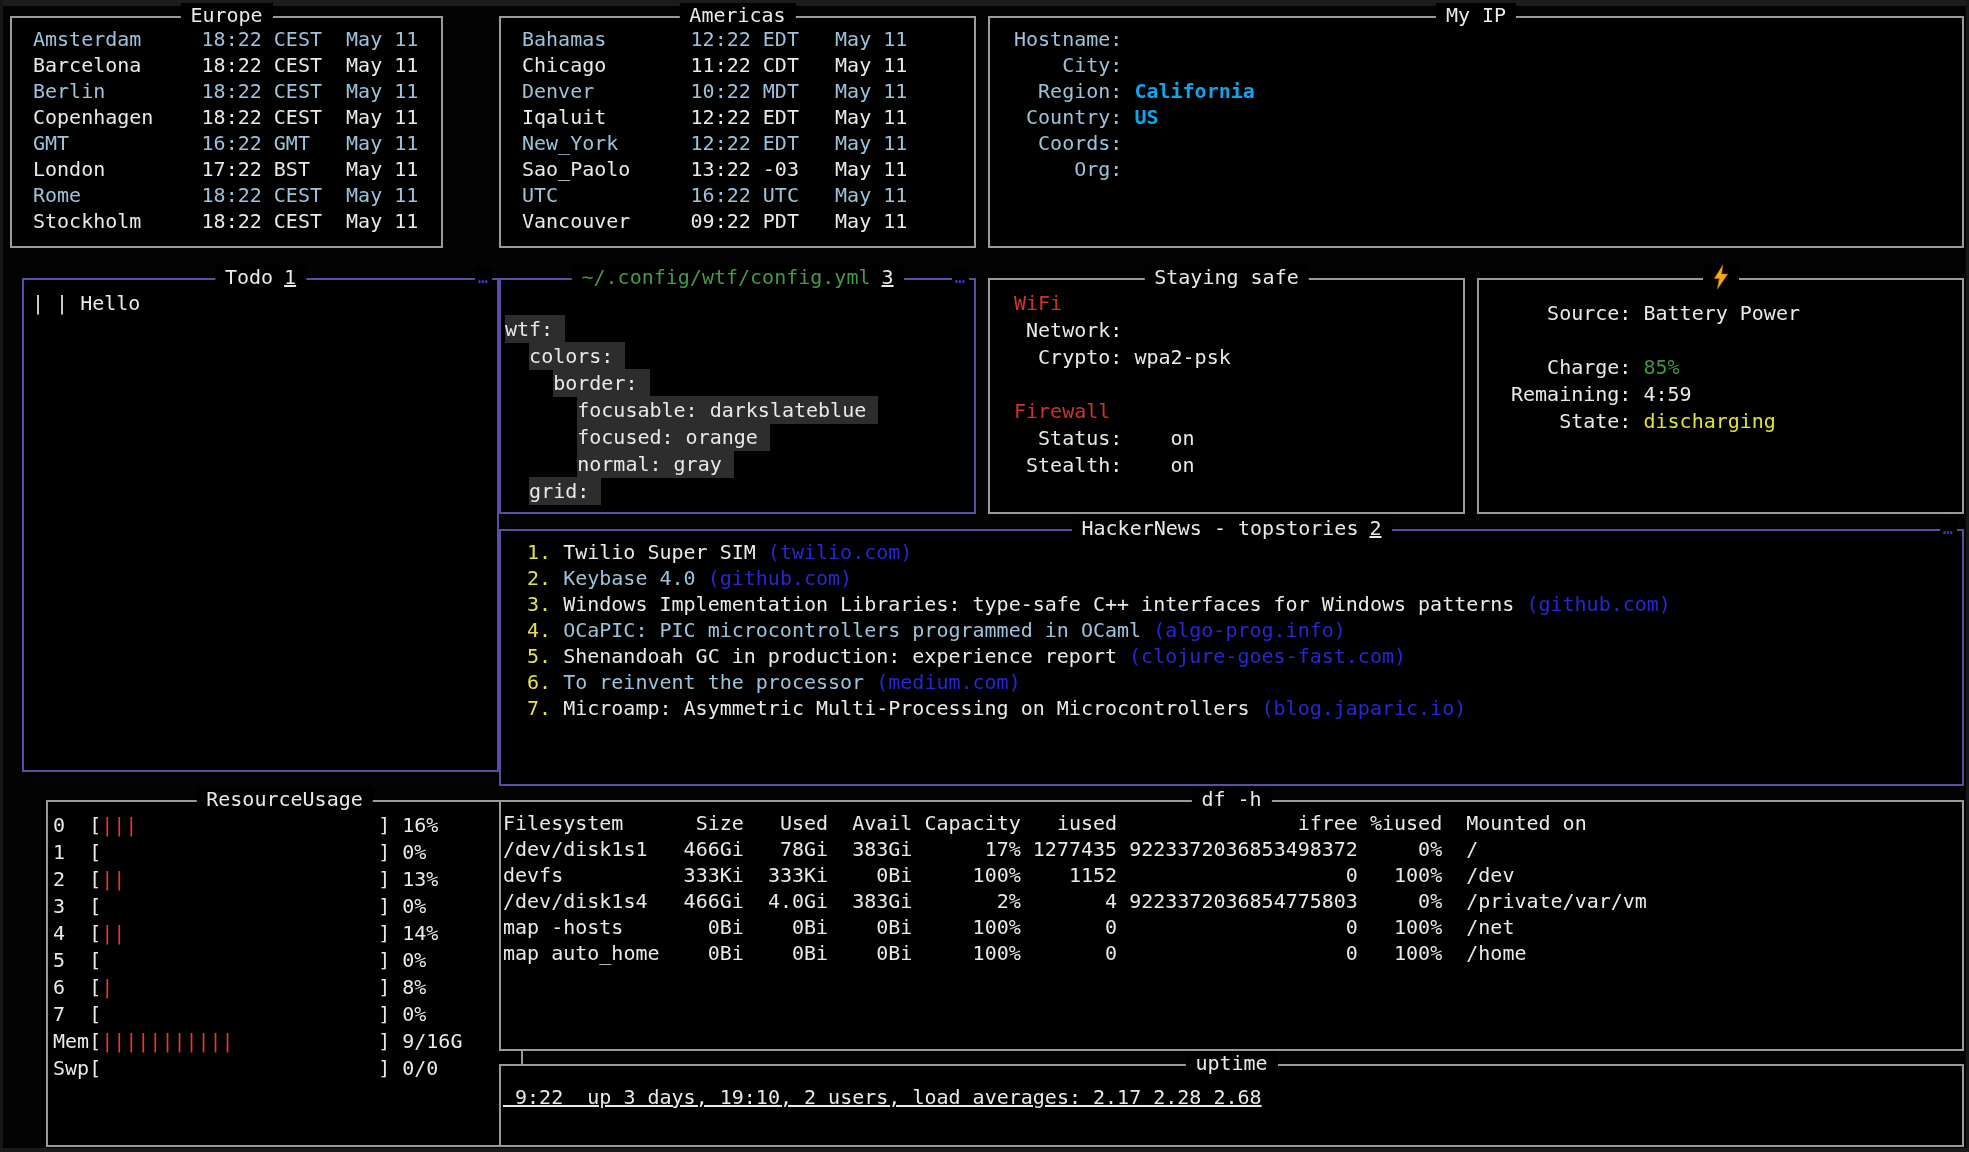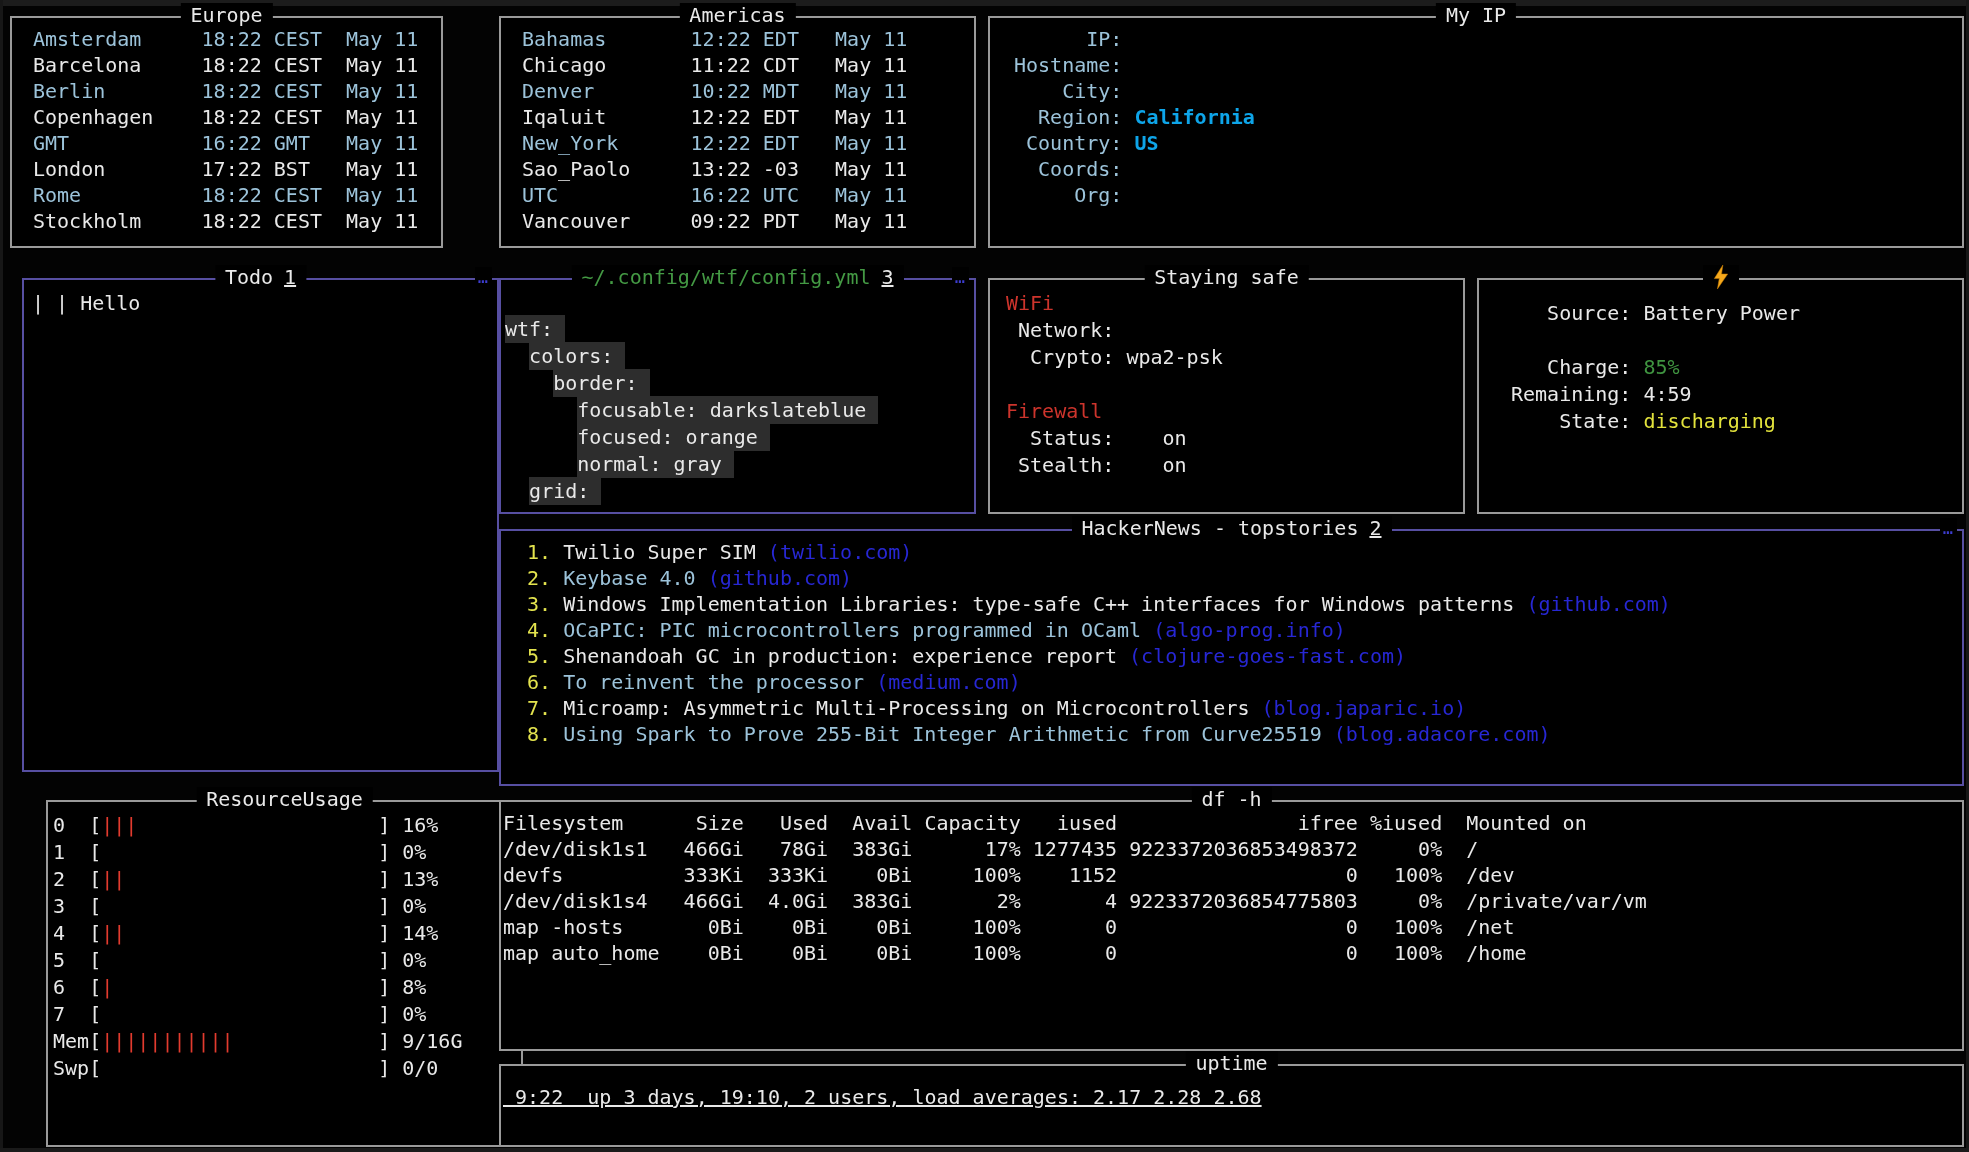--- a/index.html
+++ b/index.html
@@ -34,21 +34,21 @@
   
   .todo-content{padding:10px 0 0 8px;}
 
   
   .cfg{padding:36px 0 0 4px;}
   .cfg .row{line-height:27px;min-height:27px;}
   .cfg .hl{background:#2d2d2d;padding:2px 0;}
 
   
   .safe{padding:10px 0 0 16px;}
-  .safe .row{line-height:27px;min-height:27px;}
+  .safe .row{line-height:27px;min-height:27px;margin-left:8px;}
   .red{color:#cd342c;}
 
   
   .batt{padding:20px 0 0 32px;}
   .batt .row{line-height:27px;min-height:27px;}
   .green{color:#3f9440;}
   .yellow{color:#e2e23c;}
 
   
   .hn{padding:8px 0 0 26px;}
@@ -103,21 +103,20 @@
         <div class="row">Sao_Paolo     13:22 -03   May 11</div>
         <div class="row">UTC           16:22 UTC   May 11</div>
         <div class="row">Vancouver     09:22 PDT   May 11</div>
       </div>
   </div>
 
   <div class="panel" style="left:988px;top:16px;width:976px;height:232px;">
     <div class="panel-title"><span>My IP</span></div>
     <div class="content ipgrid">
 
-    <div class="row"><span class="lbl">      IP:</span><span class="val"></span></div>
         <div class="row"><span class="lbl">Hostname:</span><span class="val"></span></div>
         <div class="row"><span class="lbl">    City:</span><span class="val"></span></div>
         <div class="row"><span class="lbl">  Region:</span><span class="val"> California</span></div>
         <div class="row"><span class="lbl"> Country:</span><span class="val"> US</span></div>
         <div class="row"><span class="lbl">  Coords:</span><span class="val"></span></div>
         <div class="row"><span class="lbl">     Org:</span><span class="val"></span></div>
       </div>
   </div>
 
   <div class="panel slate" style="left:22px;top:278px;width:477px;height:494px;">
@@ -176,21 +175,20 @@
     <span class="more">…</span>
     <div class="content hn">
 
     <div class="row"><span class="num">1.</span><span class="t"> Twilio Super SIM</span><span class="site"> (twilio.com)</span></div>
         <div class="row"><span class="num">2.</span><span class="t"> Keybase 4.0</span><span class="site"> (github.com)</span></div>
         <div class="row"><span class="num">3.</span><span class="t"> Windows Implementation Libraries: type-safe C++ interfaces for Windows patterns</span><span class="site"> (github.com)</span></div>
         <div class="row"><span class="num">4.</span><span class="t"> OCaPIC: PIC microcontrollers programmed in OCaml</span><span class="site"> (algo-prog.info)</span></div>
         <div class="row"><span class="num">5.</span><span class="t"> Shenandoah GC in production: experience report</span><span class="site"> (clojure-goes-fast.com)</span></div>
         <div class="row"><span class="num">6.</span><span class="t"> To reinvent the processor</span><span class="site"> (medium.com)</span></div>
         <div class="row"><span class="num">7.</span><span class="t"> Microamp: Asymmetric Multi-Processing on Microcontrollers</span><span class="site"> (blog.japaric.io)</span></div>
-        <div class="row"><span class="num">8.</span><span class="t"> Using Spark to Prove 255-Bit Integer Arithmetic from Curve25519</span><span class="site"> (blog.adacore.com)</span></div>
       </div>
   </div>
 
   <div class="panel" style="left:10px;top:800px;width:477px;height:347px;margin-left:36px;">
     <div class="panel-title"><span>ResourceUsage</span></div>
     <div class="content res">
 
     <div class="row"><span>0  </span><span>[</span><span class="bars">|||                    </span><span>]</span><span> 16%</span></div>
         <div class="row"><span>1  </span><span>[</span><span class="bars">                       </span><span>]</span><span> 0%</span></div>
         <div class="row"><span>2  </span><span>[</span><span class="bars">||                     </span><span>]</span><span> 13%</span></div>

